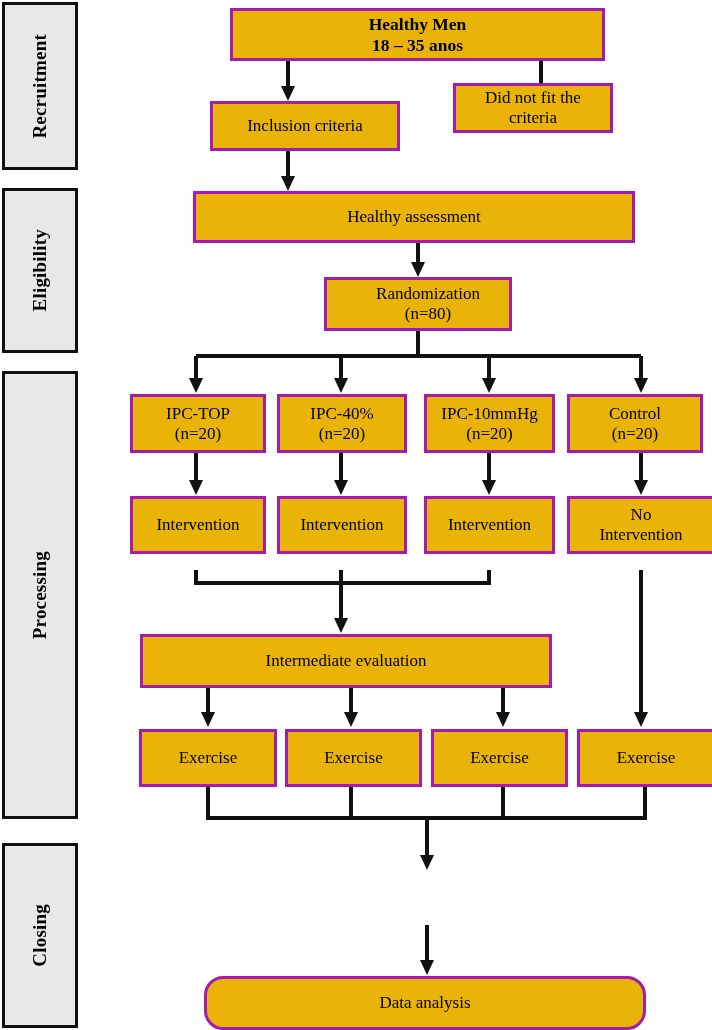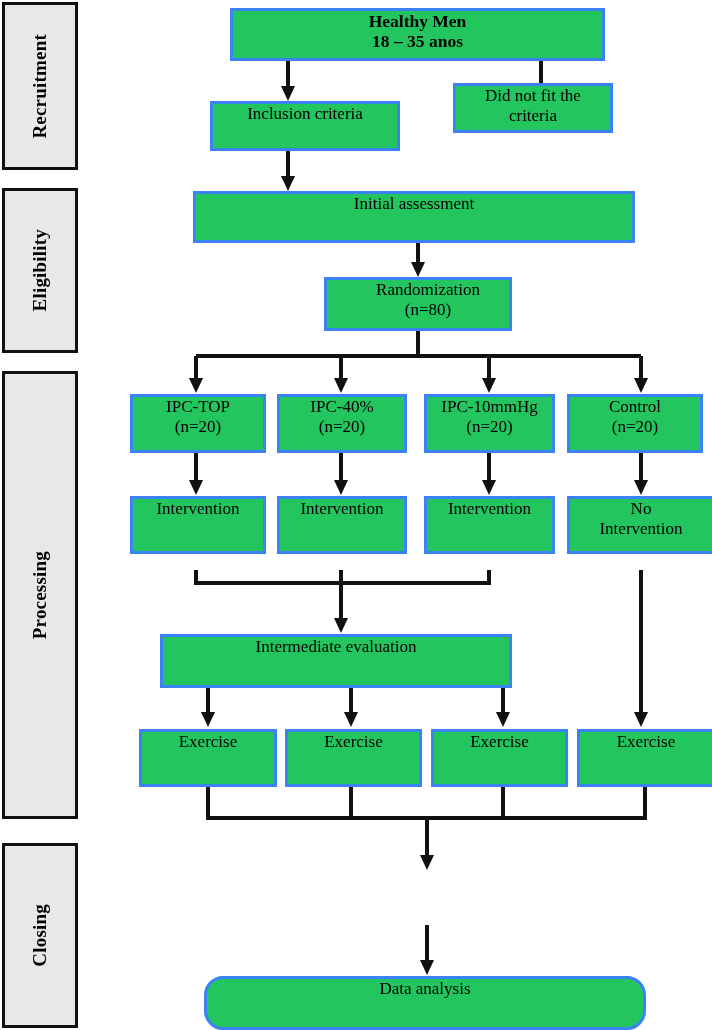--- a/index.html
+++ b/index.html
@@ -32,25 +32,25 @@
     font-weight: bold;
     font-size: 19px;
     letter-spacing: 0.2px;
     color: #000000;
     white-space: nowrap;
   }
 
   
   .node {
     position: absolute;
-    background: #22c55e;
-    border: 3px solid #3b82f6;
+    background: #eab308;
+    border: 3px solid #a21caf;
     box-sizing: border-box;
     display: flex;
-    align-items: flex-start;
+    align-items: center;
     justify-content: center;
     text-align: center;
     color: #000000;
     z-index: 3;
   }
   .node .txt {
     font-size: 17px;
     line-height: 1.15;
     padding: 0 4px;
   }
@@ -176,21 +176,21 @@
 
   <div class="node" style="left:447px; top:83px; width:160px; height:50px;margin-left:6px;">
     <span class="txt">
       <span class="ln">Did not fit the</span>
       <span class="ln">criteria</span>
     </span>
   </div>
 
   <div class="node" style="left:193px; top:191px; width:442px; height:52px;">
     <span class="txt">
-      <span class="ln">Initial assessment</span>
+      <span class="ln">Healthy assessment</span>
     </span>
   </div>
 
   <div class="node" style="left:324px; top:277px; width:188px; height:54px;padding-left:20px;">
     <span class="txt">
       <span class="ln">Randomization</span>
       <span class="ln">(n=80)</span>
     </span>
   </div>
 
@@ -240,21 +240,21 @@
     </span>
   </div>
 
   <div class="node" style="left:567px; top:496px; width:148px; height:58px;">
     <span class="txt">
       <span class="ln">No</span>
       <span class="ln">Intervention</span>
     </span>
   </div>
 
-  <div class="node" style="left:140px; top:634px; width:352px; height:54px;margin-left:20px;">
+  <div class="node" style="left:140px; top:634px; width:412px; height:54px;">
     <span class="txt">
       <span class="ln">Intermediate evaluation</span>
     </span>
   </div>
 
   <div class="node" style="left:139px; top:729px; width:138px; height:58px;">
     <span class="txt">
       <span class="ln">Exercise</span>
     </span>
   </div>

